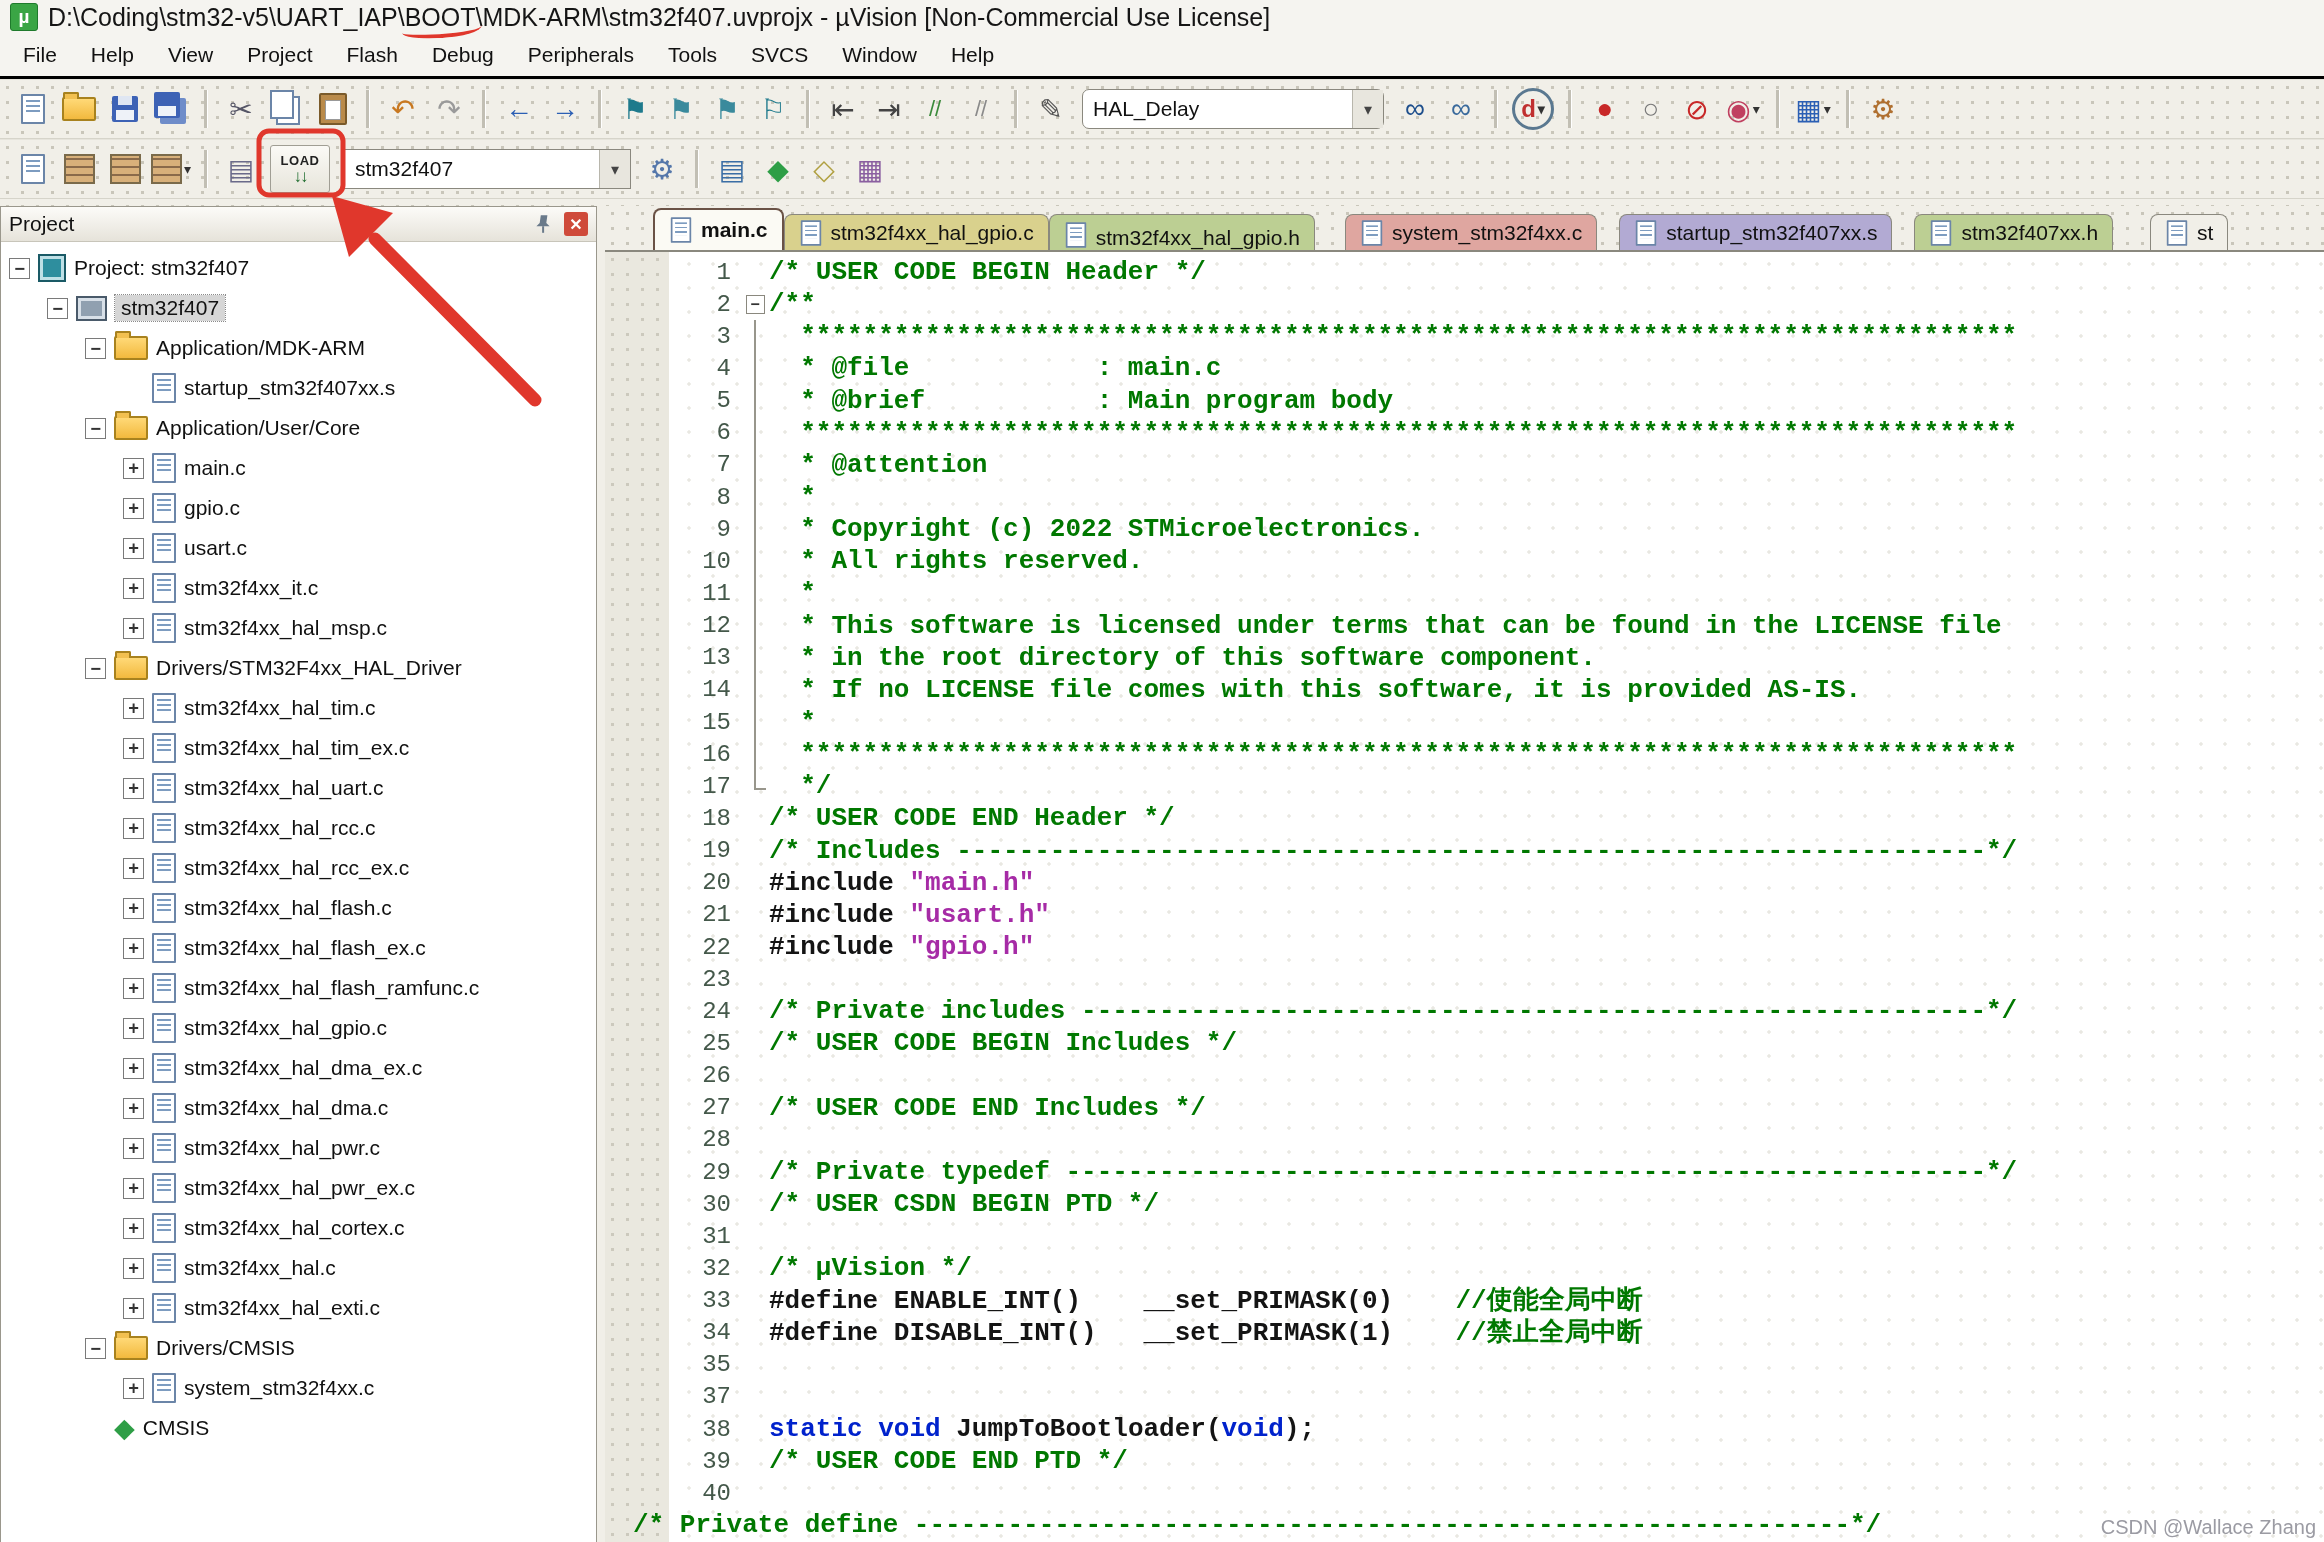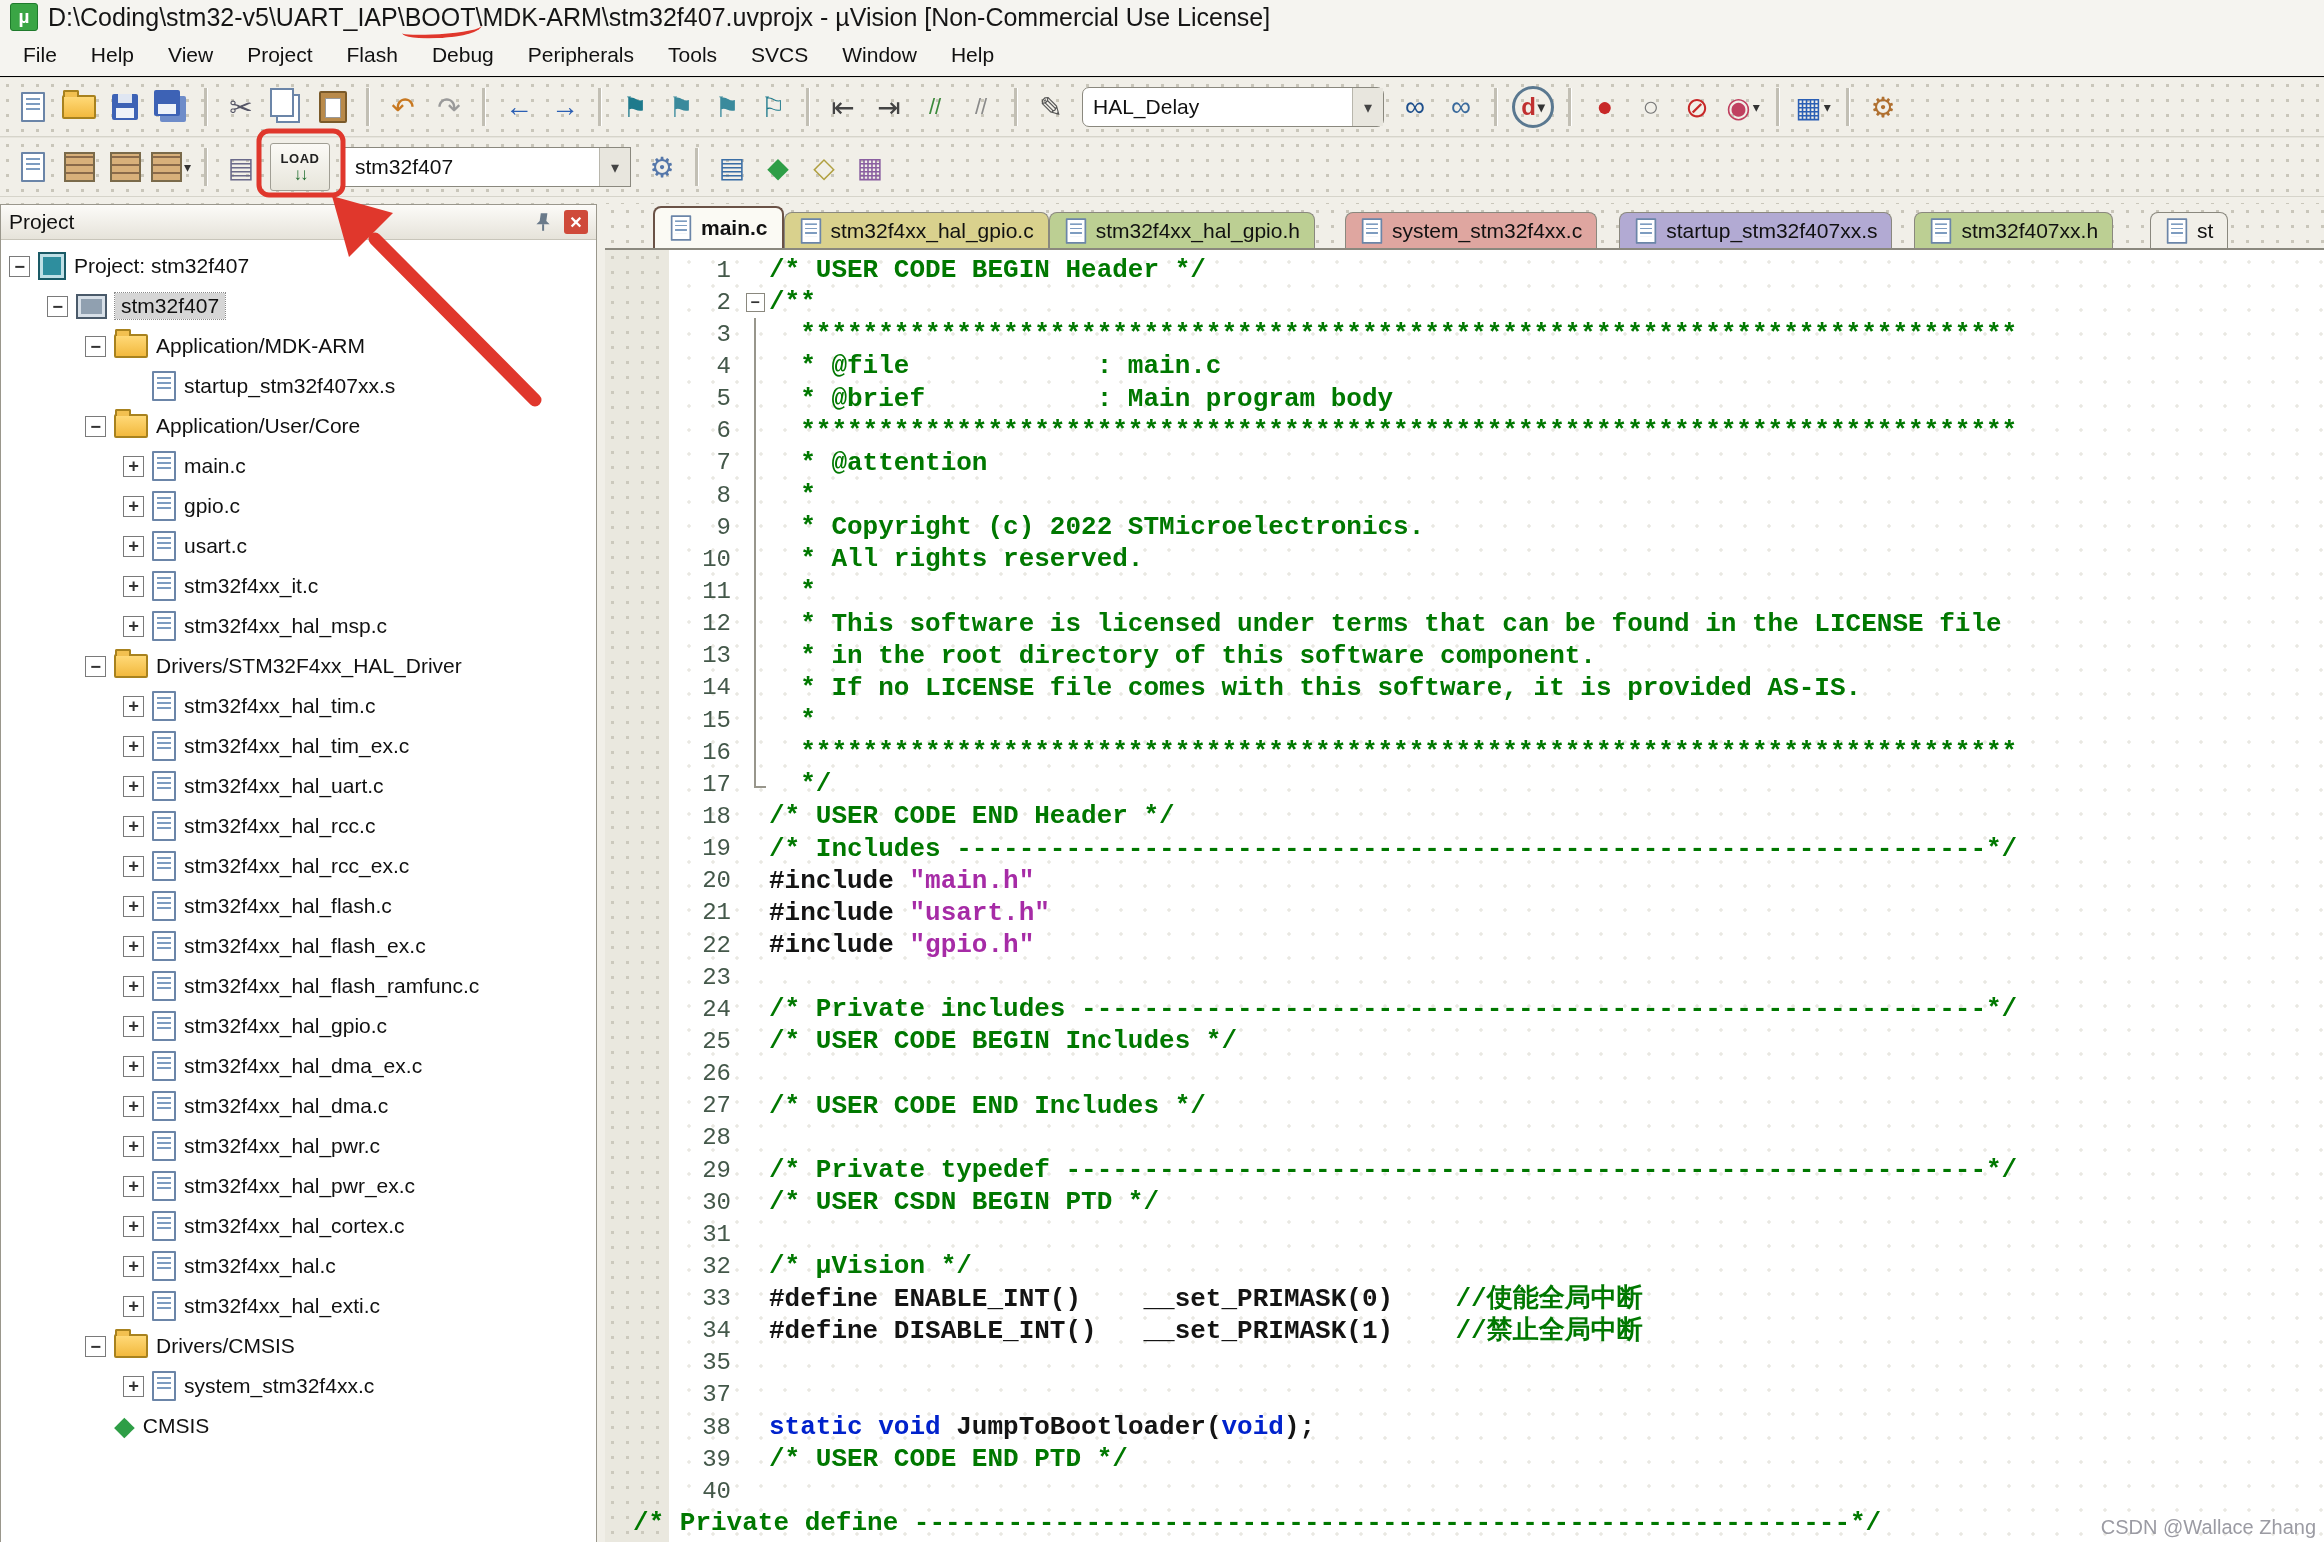--- a/index.html
+++ b/index.html
@@ -14,21 +14,21 @@
     background:#f5f4f0;font-size:25px;color:#151515;}
   .app-icon{width:26px;height:26px;background:#3aa545;border:1px solid #1f7a2c;border-radius:3px;
     color:#fff;font-weight:700;font-size:19px;display:flex;align-items:center;justify-content:center;flex:none;}
   .title-text{white-space:nowrap;}
   .red-mark{position:relative;}
   .red-mark::after{content:"";position:absolute;left:-3px;right:-6px;bottom:-7px;height:14px;
     border-bottom:4px solid #e0372c;border-radius:0 0 70% 60% / 0 0 14px 9px;transform:rotate(-3deg);}
 
   
   .menubar{height:42px;display:flex;align-items:center;padding:0 6px;background:#f5f4f0;
-    font-size:21px;border-bottom:1px solid #000000;}
+    font-size:21px;border-bottom:3px solid #000000;}
   .menu-item{padding:0 17px;}
 
   
   .dotted{background-color:#f1efe8;background-image:radial-gradient(circle,#c9c6ba 1.5px,transparent 1.8px);background-size:15px 15px;}
   .toolbar{height:58px;display:flex;align-items:center;padding:0 10px;
     border-top:1px solid #e6e4dc;border-bottom:1px solid #d6d4ca;}
   .tbicon{width:44px;height:44px;display:inline-flex;align-items:center;justify-content:center;
     font-size:28px;margin:0 1px;flex:none;position:relative;}
   .tbicon.circ{width:36px;height:36px;border:3px solid #5a7890;border-radius:50%;font-weight:700;font-size:24px;margin:0 4px;}
   .dd{font-size:14px;color:#333;margin-left:2px;}
@@ -454,21 +454,21 @@
     <div class="editor-area">
       <div class="tabbar dotted">
           <span class="tab active" style="background: rgb(251, 250, 244);">
             <span class="mini-page tab-page"></span>
             <span class="tab-label">main.c</span>
           </span>
           <span class="tab" style="background: rgb(217, 209, 141);">
             <span class="mini-page tab-page"></span>
             <span class="tab-label">stm32f4xx_hal_gpio.c</span>
           </span>
-          <span class="tab" style="background: rgb(188, 207, 147);">
+          <span class="tab" style="background: rgb(188, 207, 147); align-items: flex-end;">
             <span class="mini-page tab-page"></span>
             <span class="tab-label">stm32f4xx_hal_gpio.h</span>
           </span>
           <span class="tab" style="background: rgb(223, 166, 160); margin-left: 30px;">
             <span class="mini-page tab-page"></span>
             <span class="tab-label">system_stm32f4xx.c</span>
           </span>
           <span class="tab" style="background: rgb(178, 170, 211); margin-left: 22px;">
             <span class="mini-page tab-page"></span>
             <span class="tab-label">startup_stm32f407xx.s</span>

